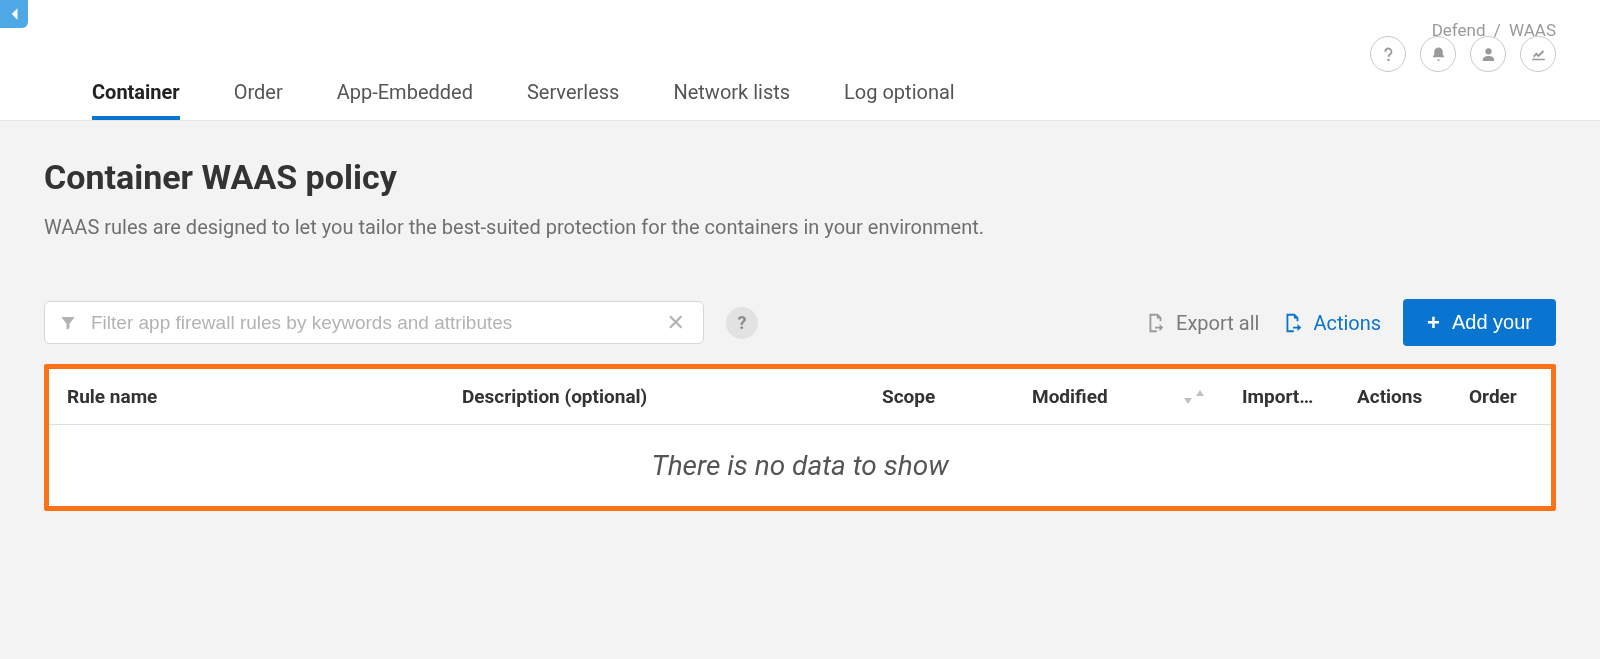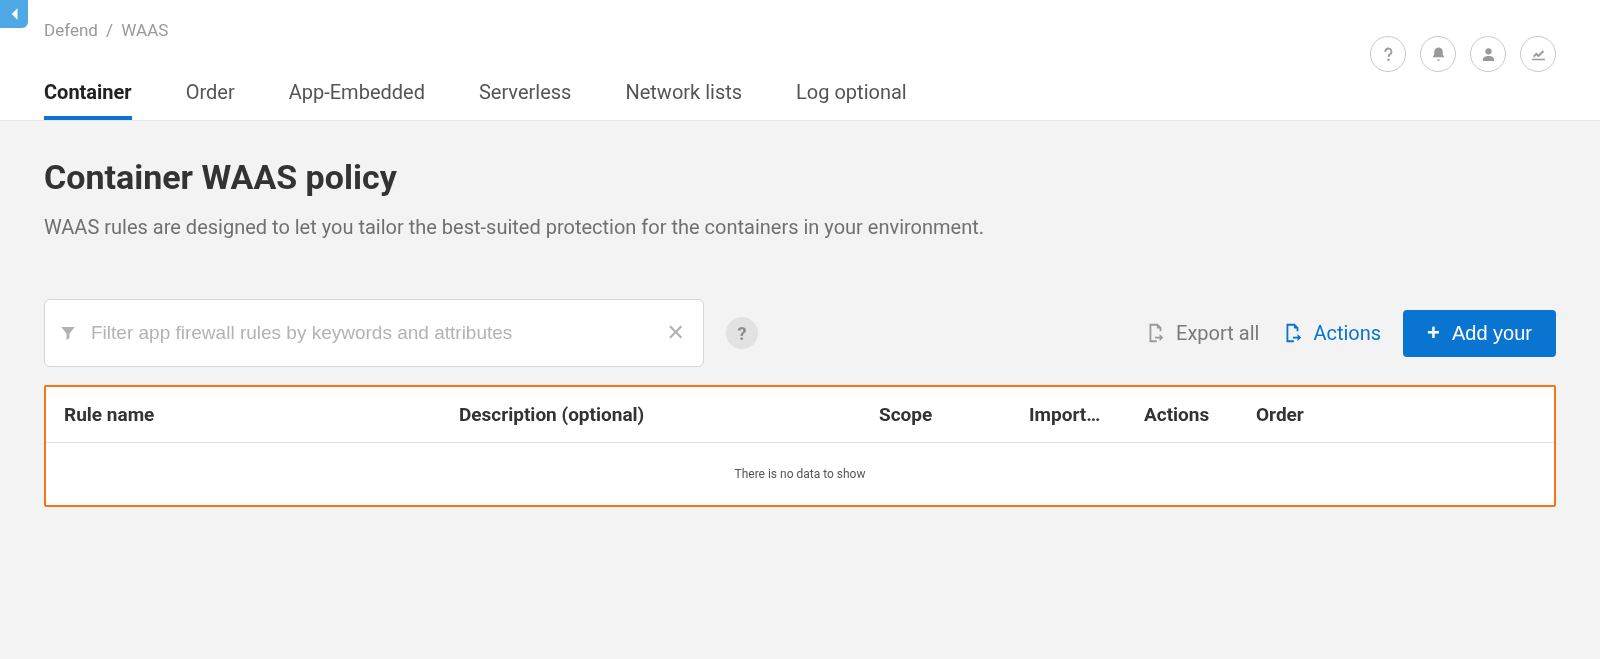--- a/index.html
+++ b/index.html
@@ -23,20 +23,21 @@
       cursor: pointer;
       z-index: 100;
     }
     .corner-tab svg { width: 10px; height: 14px; fill: #fff; }
 
     .header {
       padding: 0 44px;
       background: #fff;
       border-bottom: 1px solid #e6e6e6;
       position: relative;
+      text-align: right;
     }
     .breadcrumb {
       padding-top: 20px;
       font-size: 17px;
       color: #9a9a9a;
     }
     .breadcrumb .sep { margin: 0 4px; }
     .breadcrumb .current { color: #9a9a9a; }
 
     .top-icons {
@@ -65,20 +66,21 @@
       font-size: 20px;
       color: #555;
       cursor: pointer;
       border-bottom: 4px solid transparent;
       font-weight: 400;
     }
     .tab.active {
       color: #222;
       font-weight: 700;
       border-bottom-color: #0a74d1;
+      margin-left: 48px;
     }
 
     .content {
       background: #f3f3f3;
       padding: 36px 44px 80px;
       min-height: 540px;
     }
     .page-title {
       font-size: 34px;
       font-weight: 700;
@@ -95,21 +97,21 @@
       display: flex;
       align-items: center;
       gap: 22px;
       margin-bottom: 18px;
     }
     .filter-box {
       flex: 0 0 660px;
       background: #fff;
       border: 1px solid #d6d6d6;
       border-radius: 6px;
-      height: 68px;
+      height: 43px;
       display: flex;
       align-items: center;
       padding: 0 14px;
     }
     .filter-box .funnel { width: 18px; height: 18px; fill: #b3b3b3; margin-right: 14px; }
     .filter-box input {
       flex: 1;
       border: none;
       outline: none;
       font-size: 19px;
@@ -153,21 +155,21 @@
       padding: 12px 24px;
       font-size: 20px;
       font-weight: 500;
       display: flex; align-items: center; gap: 12px;
       cursor: pointer;
     }
     .add-btn .plus { font-size: 22px; line-height: 1; font-weight: 700; }
 
     .table {
       background: #fff;
-      border: 2px solid #f97316;
+      border: 5px solid #f97316;
       border-radius: 2px;
     }
     .thead {
       display: flex;
       border-bottom: 1px solid #e0e0e0;
     }
     .th {
       padding: 16px 18px;
       font-size: 19px;
       font-weight: 700;
@@ -185,22 +187,23 @@
     .th.modified { flex: 0 0 210px; justify-content: space-between; }
     .th.entities { flex: 0 0 115px; }
     .th.actions { flex: 0 0 112px; }
     .th.order { flex: 1; }
     .sort-arrows { display: inline-flex; flex-direction: row; gap: 0; }
     .sort-arrows svg { width: 12px; height: 14px; fill: #c0c0c0; }
 
     .tbody-empty {
       text-align: center;
       padding: 24px;
-      font-size: 12px;
+      font-size: 28px;
       color: #555;
+      font-style: italic;
     }
   </style>
 </head>
 <body>
 
 <div class="corner-tab">
   <svg viewBox="0 0 8 12">
       <path d="M7 1 2 6l5 5V1z"></path>
     </svg>
 </div>
@@ -275,19 +278,30 @@
       <span class="plus">+</span>
       <span>Add your</span>
     </button>
   </div>
 
   <div class="table">
     <div class="thead">
       <div class="th rule">Rule name</div>
       <div class="th desc">Description (optional)</div>
       <div class="th scope">Scope</div>
+      <div class="th modified">
+        <span>Modified</span>
+        <span class="sort-arrows">
+          <svg viewBox="0 0 12 14">
+              <path d="M6 14 2 8h8l-4 6z"></path>
+            </svg>
+          <svg viewBox="0 0 12 14">
+              <path d="M6 0 10 6H2l4-6z"></path>
+            </svg>
+        </span>
+      </div>
       <div class="th entities">Import…</div>
       <div class="th actions">Actions</div>
       <div class="th order">Order</div>
     </div>
     <div class="tbody-empty">There is no data to show</div>
   </div>
 </div>
 
 </body></html>

